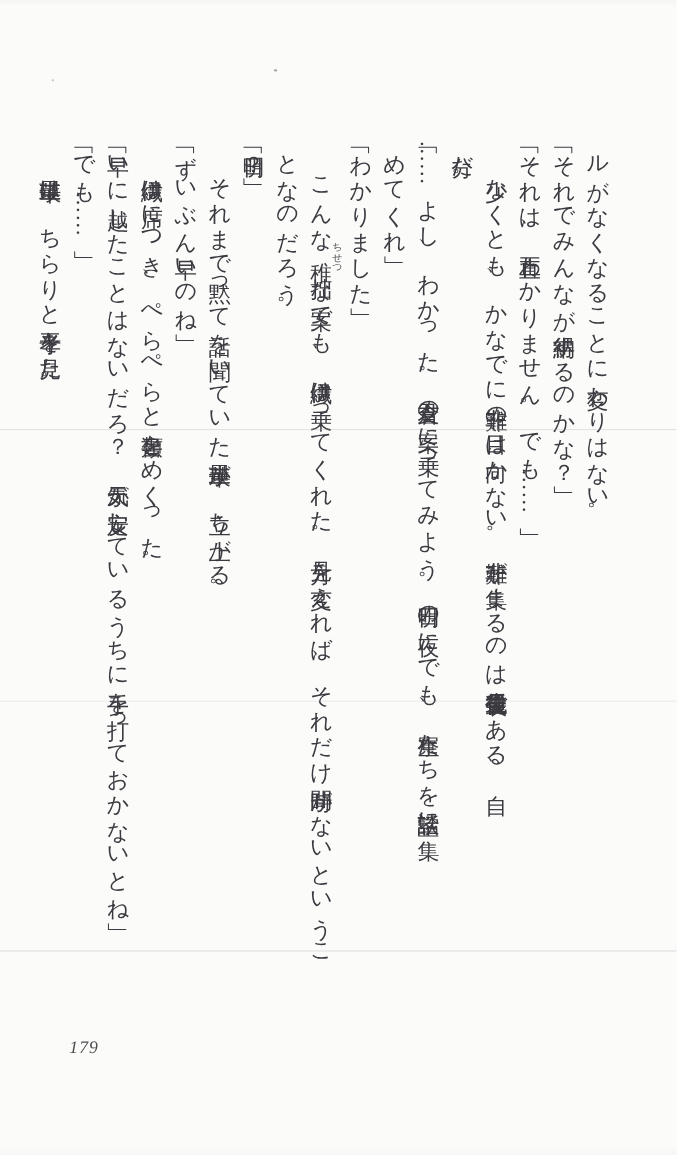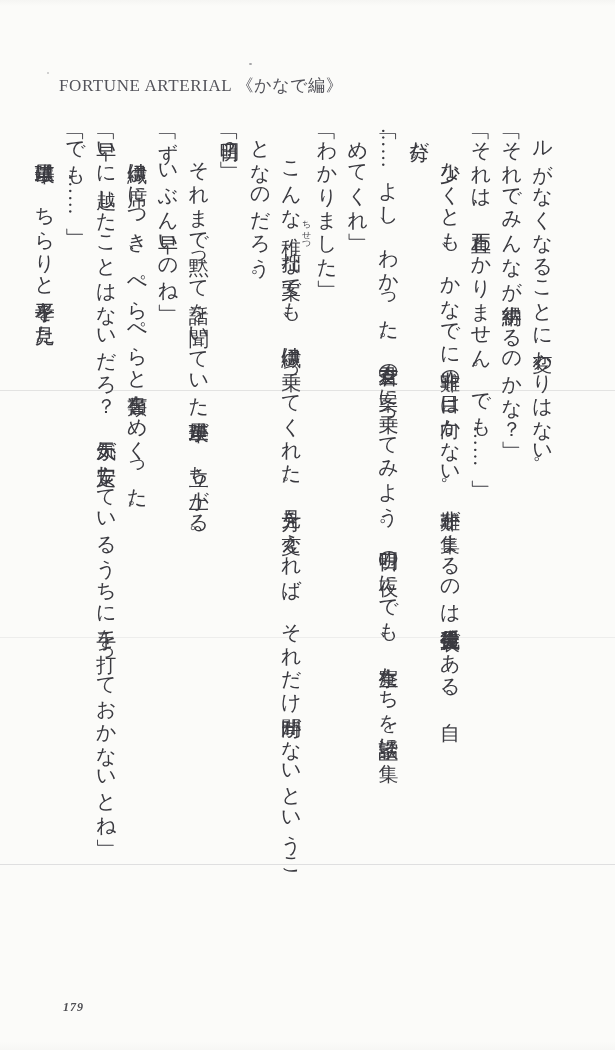--- a/index.html
+++ b/index.html
@@ -54,26 +54,25 @@
     ruby-position: over;
   }
   .text-block rt {
     font-size: 9px;
     letter-spacing: 0;
     color: #4a4a50;
   }
   .page-number {
     position: absolute;
     left: 63px;
-    top: 1000px;
-    font-size: 12px;
+    top: 944px;
+    font-size: 16px;
     font-style: italic;
     letter-spacing: 1px;
     color: #4d4d52;
-    font-weight: bold;
   }
   .scan-line {
     position: absolute;
     left: 0;
     width: 615px;
     height: 1px;
     pointer-events: none;
   }
   .scan-line.l1 { top: 390px; background: rgba(165,165,170,0.28); }
   .scan-line.l2 { top: 637px; background: rgba(175,175,180,0.18); }
@@ -85,21 +84,20 @@
     pointer-events: none;
   }
   .speck-a { left: 249px; top: 63px; width: 3px; height: 2px; }
   .speck-b { left: 47px;  top: 72px; width: 2px; height: 2px; background: rgba(110,110,115,0.4); }
 </style>
 </head>
 <body>
 
 <div class="page">
 
-  <div class="header-title">FORTUNE ARTERIAL 《かなで編》</div>
 
   <div class="text-block">
       <p>ルがなくなることに変わりはない。</p>
       <p>「それでみんなが納得するのかな？」</p>
       <p>「それは、正直わかりません。でも……」</p>
       <p class="indent">少なくとも、かなでに非難の目は向かない。非難が集まるのは生徒会役員代表である、自</p>
       <p>分だ。</p>
       <p>「……よし、わかった。支倉君の案に乗ってみよう。明日の夜にでも、寮生たちを談話室に集</p>
       <p>めてくれ」</p>
       <p>「わかりました」</p>

